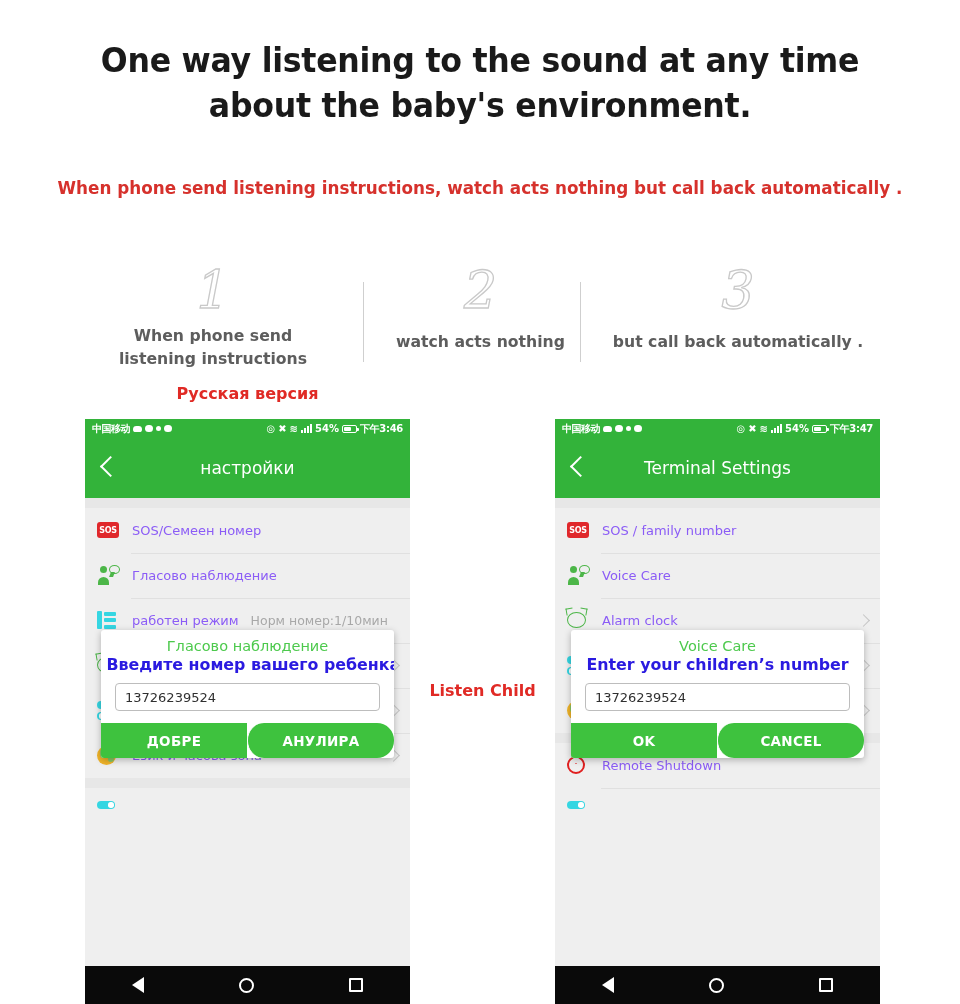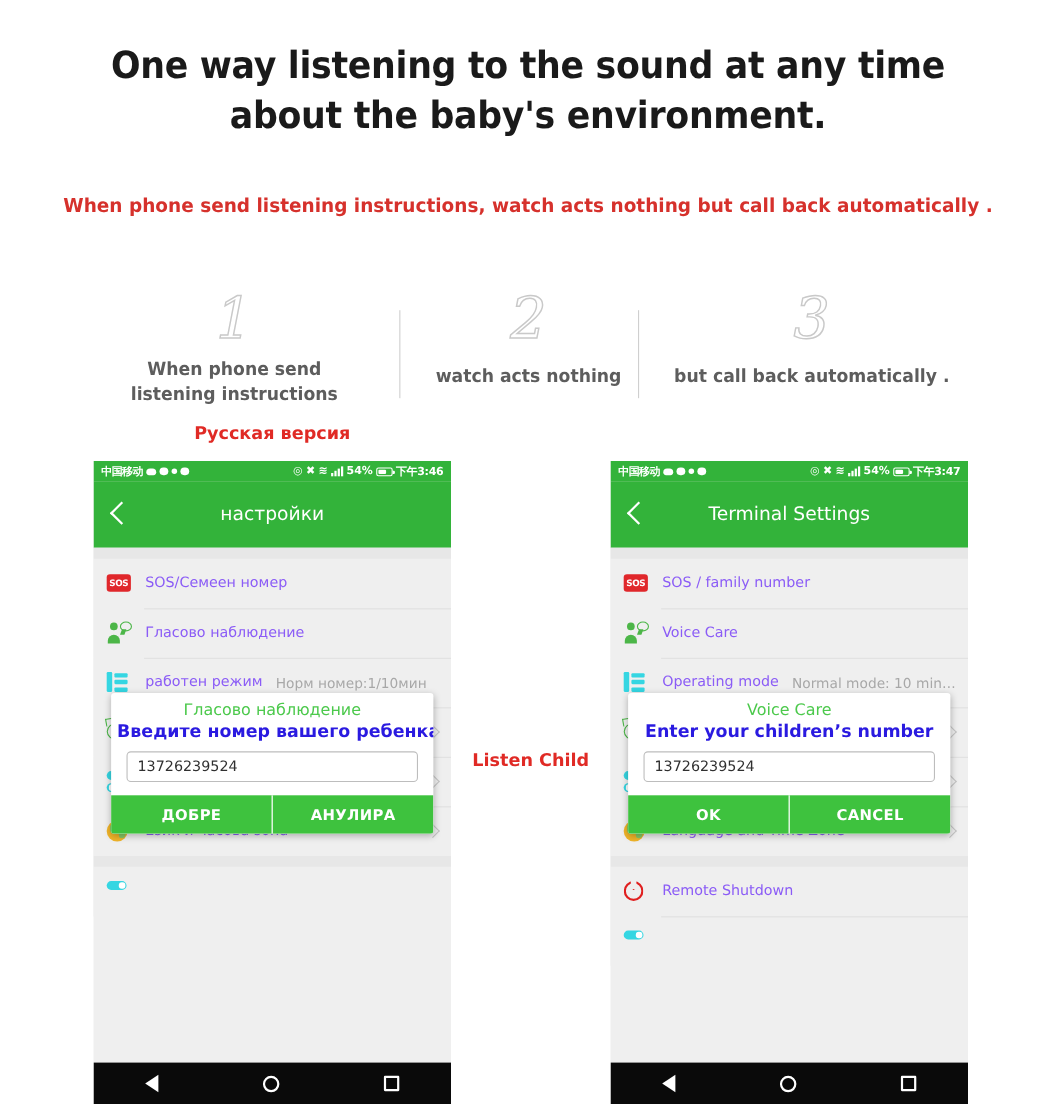--- a/index.html
+++ b/index.html
@@ -258,21 +258,21 @@
     font-family: "DejaVu Sans", sans-serif;
     font-size: 13px; color: #303030;
   }
   .dlg-actions { display: flex; height: 35px; }
   .dlg-btn {
     flex: 1; background: #3ec23e; color: #fff;
     display: flex; align-items: center; justify-content: center;
     font-family: "DejaVu Sans", sans-serif;
     font-size: 13.5px; font-weight: 700; letter-spacing: 0.3px;
   }
-  .dlg-btn + .dlg-btn { border-left: 1px solid #ffffff; }
+  .dlg-btn + .dlg-btn { border-left: 1px solid #ffffff; border-radius: 17px; }
 
   
   .navbar {
     position: absolute; bottom: 0; left: 0; right: 0; height: 38px;
     background: #0a0a0a; display: flex; align-items: center; justify-content: space-around;
     z-index: 8;
   }
   .nav-back {
     width: 0; height: 0; border-top: 8px solid transparent;
     border-bottom: 8px solid transparent; border-right: 12px solid #fff;
@@ -474,34 +474,20 @@
         <div class="row-label">SOS / family number</div>
       </div>
 
       <div class="row">
         <div class="row-icon ic-voice">
             <i></i>
           </div>
         <div class="row-label">Voice Care</div>
       </div>
 
-      <div class="row">
-        <div class="row-icon">
-          <div class="ic-mode">
-              <b></b>
-              <span>
-                <em></em>
-                <em></em>
-                <em></em>
-              </span>
-            </div>
-        </div>
-        <div class="row-label">Operating mode</div>
-        <div class="row-value">Normal mode: 10 min…</div>
-      </div>
 
       <div class="row">
         <div class="row-icon">
             <div class="ic-alarm"></div>
           </div>
         <div class="row-label">Alarm clock</div>
         <div class="row-chev"></div>
       </div>
 
       <div class="row">

